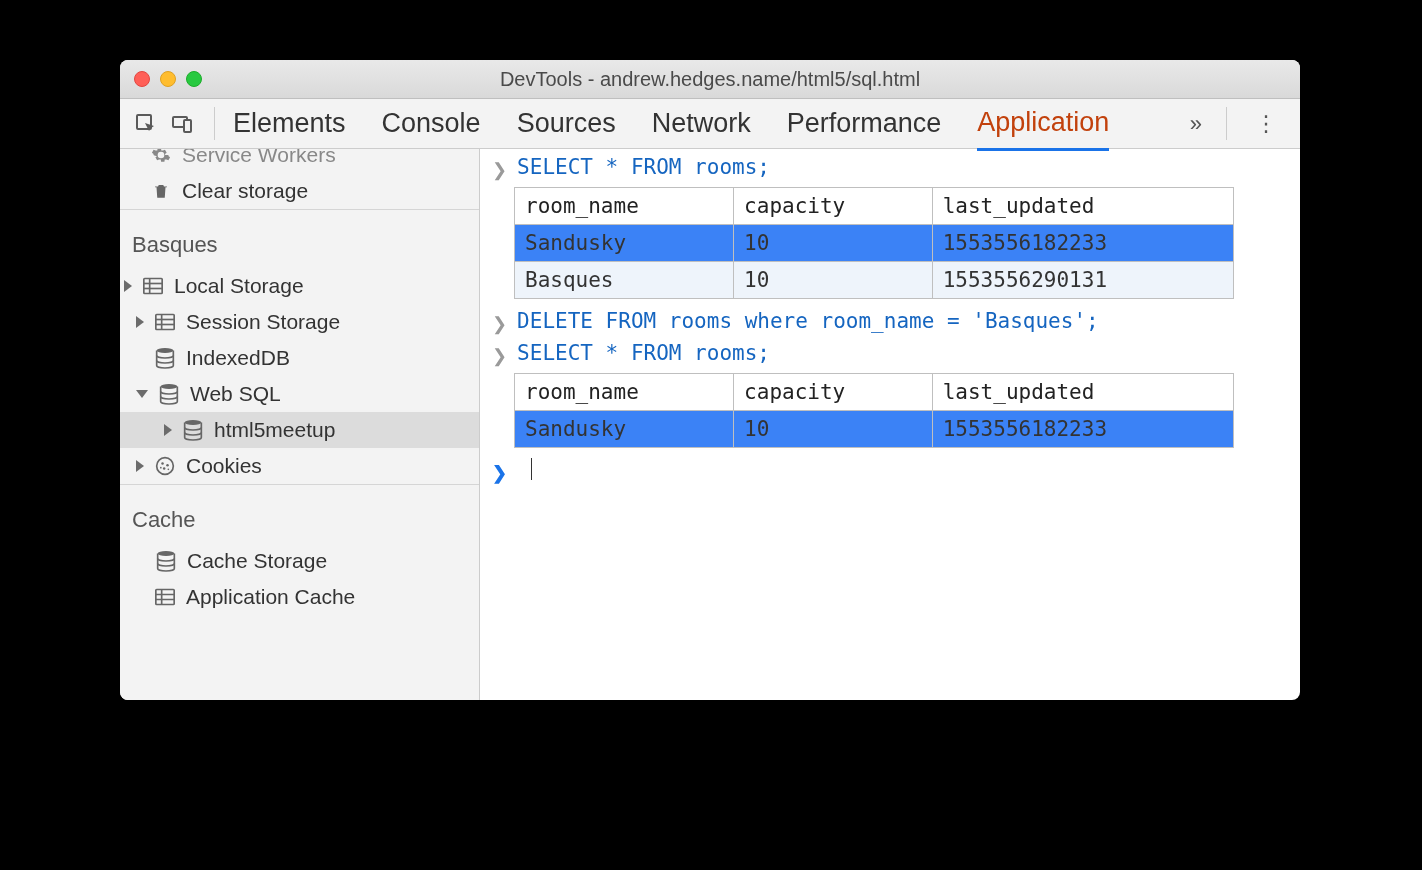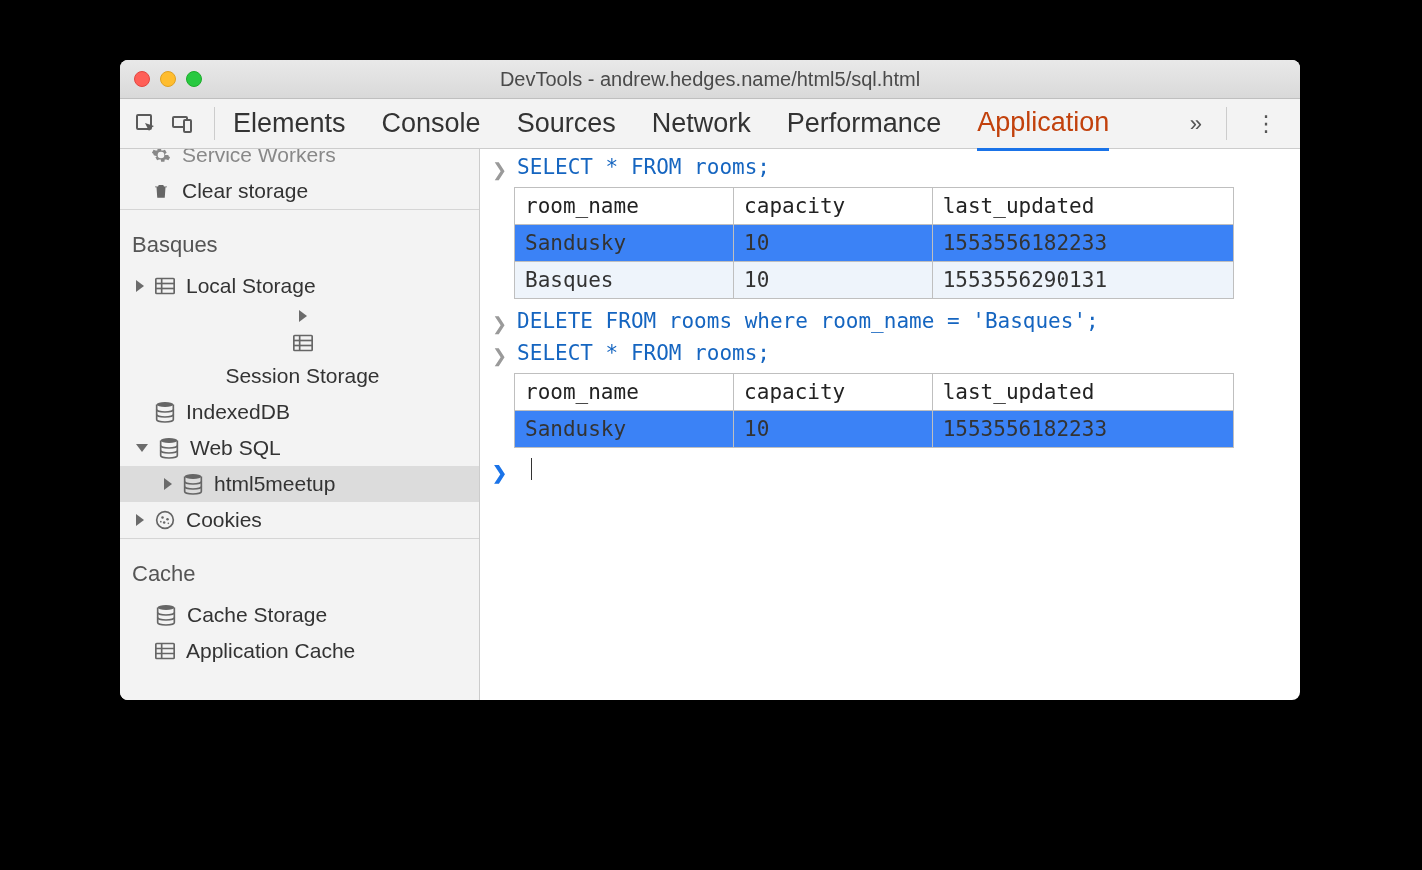--- a/index.html
+++ b/index.html
@@ -159,34 +159,34 @@
         <span class="ico">
           <svg width="18" height="20" viewBox="0 0 24 24" fill="#666">
               <path d="M6 7h12l-1 14H7L6 7zm3-3h6l1 2H8l1-2zM4 6h16v1H4z"></path>
             </svg>
         </span>
         <span>Clear storage</span>
       </div>
 
       <div class="sb-section">Basques</div>
 
-      <div class="sb-row" style="padding-left:16px;">
+      <div class="sb-row" style="padding-left:4px;">
         <span class="tri right"></span>
         <span class="ico">
           <svg width="20" height="18" viewBox="0 0 24 20" fill="#666">
               <rect x="1" y="1" width="22" height="18" rx="1" fill="none" stroke="#666" stroke-width="2"></rect>
               <line x1="1" y1="7" x2="23" y2="7" stroke="#666" stroke-width="2"></line>
               <line x1="1" y1="13" x2="23" y2="13" stroke="#666" stroke-width="2"></line>
               <line x1="8" y1="1" x2="8" y2="19" stroke="#666" stroke-width="2"></line>
             </svg>
         </span>
         <span>Local Storage</span>
       </div>
 
-      <div class="sb-row" style="padding-left:16px;flex-direction:column;">
+      <div class="sb-row" style="padding-left:16px;">
         <span class="tri right"></span>
         <span class="ico">
           <svg width="20" height="18" viewBox="0 0 24 20" fill="#666">
               <rect x="1" y="1" width="22" height="18" rx="1" fill="none" stroke="#666" stroke-width="2"></rect>
               <line x1="1" y1="7" x2="23" y2="7" stroke="#666" stroke-width="2"></line>
               <line x1="1" y1="13" x2="23" y2="13" stroke="#666" stroke-width="2"></line>
               <line x1="8" y1="1" x2="8" y2="19" stroke="#666" stroke-width="2"></line>
             </svg>
         </span>
         <span>Session Storage</span>

